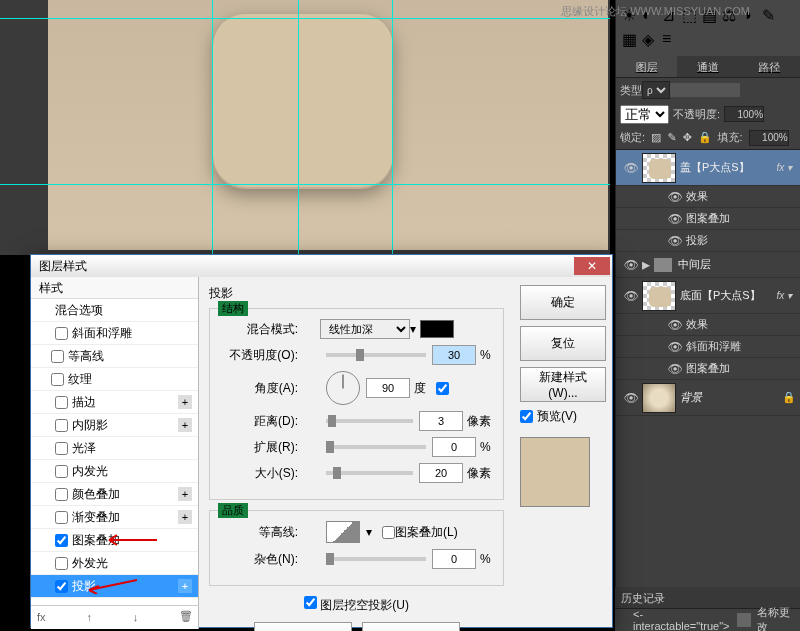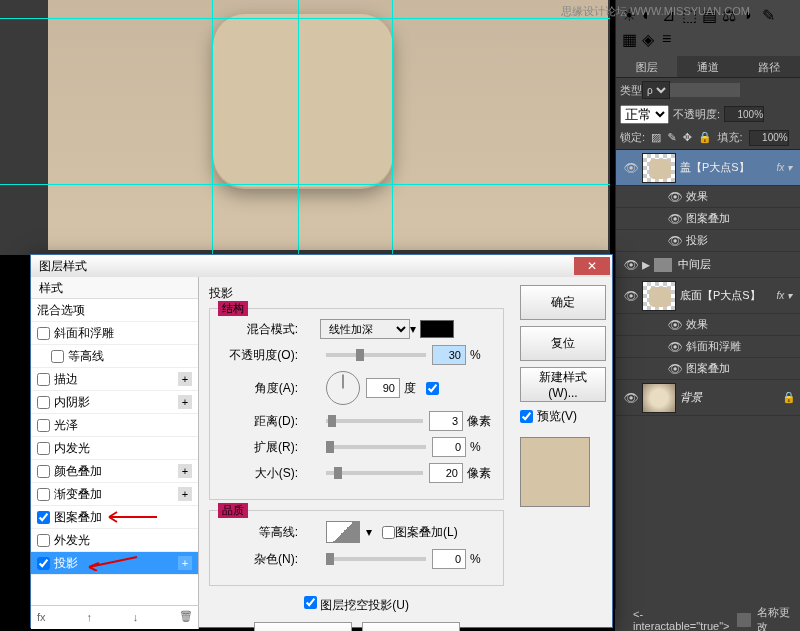--- a/index.html
+++ b/index.html
@@ -13,21 +13,21 @@
 .guide-v1 { position: absolute; left: 212px; top: 0; width: 1px; height: 255px; background: #00e8d8; }
 .guide-v2 { position: absolute; left: 298px; top: 0; width: 1px; height: 255px; background: #00e8d8; }
 .guide-v3 { position: absolute; left: 392px; top: 0; width: 1px; height: 255px; background: #00e8d8; }
 
 .watermark { position: absolute; right: 50px; top: 4px; color: #888; font-size: 11px; z-index: 100; }
 
 .right-panel { position: absolute; right: 0; top: 0; width: 185px; height: 631px; background: #3f3f3f; border-left: 1px solid #222; }
 .rp-icons-row { height: 56px; background: #474747; padding: 6px; display: flex; flex-wrap: wrap; gap: 4px; }
 .rp-icons-row span { width: 16px; height: 16px; display: inline-block; }
 
-.rp-tabs { display: flex; background: #383838; height: 22px; border-bottom: 1px solid #222; }
+.rp-tabs { display: flex; background: #383838; height: 22px; border-bottom: 1px solid #222; text-decoration: underline; }
 .rp-tab { flex: 1; color: #ccc; font-size: 11px; line-height: 22px; text-align: center; cursor: pointer; }
 .rp-tab.active { background: #474747; }
 
 .rp-toolbar { display: flex; background: #3f3f3f; height: 24px; align-items: center; padding: 0 4px; font-size: 11px; color: #ccc; }
 .rp-toolbar select { background: #333; color: #ccc; border: 1px solid #222; font-size: 10px; height: 18px; }
 .rp-mini-icon { width: 14px; height: 14px; background: #555; display: inline-block; }
 
 .rp-blend-row { display: flex; background: #3f3f3f; height: 24px; align-items: center; padding: 0 4px; gap: 4px; font-size: 11px; color: #ccc; }
 .rp-blend-row input { width: 40px; background: #333; color: #ccc; border: 1px solid #222; font-size: 10px; height: 16px; text-align: right; }
 
@@ -57,39 +57,39 @@
 .tool-strip div { width: 24px; height: 24px; color: #ccc; font-size: 12px; text-align: center; line-height: 24px; }
 
 
 .dialog { position: absolute; left: 30px; top: 254px; width: 583px; height: 374px; background: #f1f1f1; border: 1px solid #3a6ea5; box-shadow: 0 4px 20px rgba(0,0,0,0.5); }
 .dialog-title { height: 22px; background: linear-gradient(#fff, #e3e3e3); display: flex; align-items: center; padding-left: 8px; font-size: 12px; position: relative; }
 .dialog-close { position: absolute; right: 2px; top: 2px; width: 36px; height: 18px; background: #c75050; color: #fff; text-align: center; line-height: 18px; cursor: pointer; }
 .dialog-body { display: flex; height: 352px; }
 
 .styles-col { width: 168px; border-right: 1px solid #bbb; background: #fff; }
 .styles-header { height: 22px; line-height: 22px; padding-left: 8px; font-size: 12px; background: #f8f8f8; border-bottom: 1px solid #ddd; }
-.style-item { height: 23px; display: flex; align-items: center; padding-left: 6px; font-size: 12px; border-bottom: 1px solid #eee; cursor: pointer; position: relative; }
+.style-item { height: 23px; display: flex; align-items: center; padding-left: 24px; font-size: 12px; border-bottom: 1px solid #eee; cursor: pointer; position: relative; }
 .style-item input[type=checkbox] { margin-right: 4px; }
 .style-item.selected { background: #3399ff; color: #fff; }
 .style-item .plus { position: absolute; right: 6px; width: 14px; height: 14px; background: #ddd; text-align: center; line-height: 14px; font-size: 11px; }
 .style-item.selected .plus { background: #5ab0ff; }
 .styles-footer { position: absolute; bottom: 0; left: 0; width: 168px; height: 22px; border-top: 1px solid #ccc; display: flex; justify-content: space-between; padding: 0 6px; align-items: center; font-size: 11px; color: #666; }
 
 .arrow-red { position: absolute; width: 60px; height: 16px; pointer-events: none; }
 .arrow-red svg { width: 100%; height: 100%; }
 
 .settings-col { flex: 1; padding: 8px 10px; font-size: 12px; }
 .settings-title { font-size: 12px; margin-bottom: 6px; }
 .fieldset { border: 1px solid #ccc; padding: 10px 12px; margin-bottom: 10px; position: relative; }
-.fieldset-label { position: absolute; top: -8px; left: 8px; background: #be185d; padding: 0 4px; font-size: 11px; }
+.fieldset-label { position: absolute; top: -8px; left: 8px; background: #15803d; padding: 0 4px; font-size: 11px; }
 .form-row { display: flex; align-items: center; margin-bottom: 6px; font-size: 12px; }
 .form-row label { width: 76px; text-align: right; margin-right: 22px; }
 .form-row select, .form-row input[type=text] { height: 20px; border: 1px solid #999; font-size: 11px; padding: 0 4px; }
 .form-row select { width: 90px; }
-.num-input { width: 34px; text-align: right; }
+.num-input { width: 44px; text-align: center; }
 .color-swatch { width: 34px; height: 18px; background: #000; border: 1px solid #666; margin-left: 4px; }
 .slider { flex: 1; max-width: 100px; height: 4px; background: #ccc; margin: 0 6px; position: relative; }
 .slider-thumb { position: absolute; top: -4px; width: 8px; height: 12px; background: #888; }
 .unit { margin-left: 4px; }
 .angle-dial { width: 34px; height: 34px; border: 1px solid #888; border-radius: 50%; margin: 0 6px; position: relative; }
 .angle-dial::after { content: ""; position: absolute; left: 50%; top: 50%; width: 14px; height: 1px; background: #333; transform-origin: left; transform: rotate(-90deg); }
 .contour-swatch { width: 34px; height: 22px; border: 1px solid #888; background: linear-gradient(135deg, #fff 50%, #888 50%); margin: 0 6px; }
 .btn-row { display: flex; gap: 10px; justify-content: center; margin-top: 8px; }
 .btn { height: 35px; padding: 0 12px; border: 1px solid #999; background: linear-gradient(#fff, #e3e3e3); font-size: 12px; cursor: pointer; }
 
@@ -212,20 +212,21 @@
     </div>
     <div class="layer-row">
       <div class="eye-col">👁</div>
       <div class="bg-thumb"></div>
       <div class="layer-name" style="font-style:italic">背景</div>
       <span style="color:#ccc;font-size:11px">🔒</span>
     </div>
   </div>
 
   <div class="history-panel">
+    <div class="hist-header">历史记录</div>
     <div class="hist-item">&lt;-interactable="true"&gt;<div class="hi-icon"></div><span>名称更改</span></div>
   </div>
 </div>
 
 <div class="dialog">
   <div class="dialog-title">
     <span>图层样式</span>
     <div class="dialog-close">✕</div>
   </div>
   <div class="dialog-body">
@@ -235,20 +236,24 @@
       <div class="style-item">
           <span>混合选项</span>
         </div>
       <div class="style-item">
           <input type="checkbox" style="">
           <span>斜面和浮雕</span>
         </div>
       <div class="style-item" style="padding-left:20px">
           <input type="checkbox" style="">
           <span>等高线</span>
+        </div>
+      <div class="style-item" style="padding-left:20px">
+          <input type="checkbox" style="">
+          <span>纹理</span>
         </div>
       <div class="style-item">
           <input type="checkbox" style="">
           <span>描边</span>
           <span class="plus">+</span>
         </div>
       <div class="style-item">
           <input type="checkbox" style="">
           <span>内阴影</span>
           <span class="plus">+</span>

